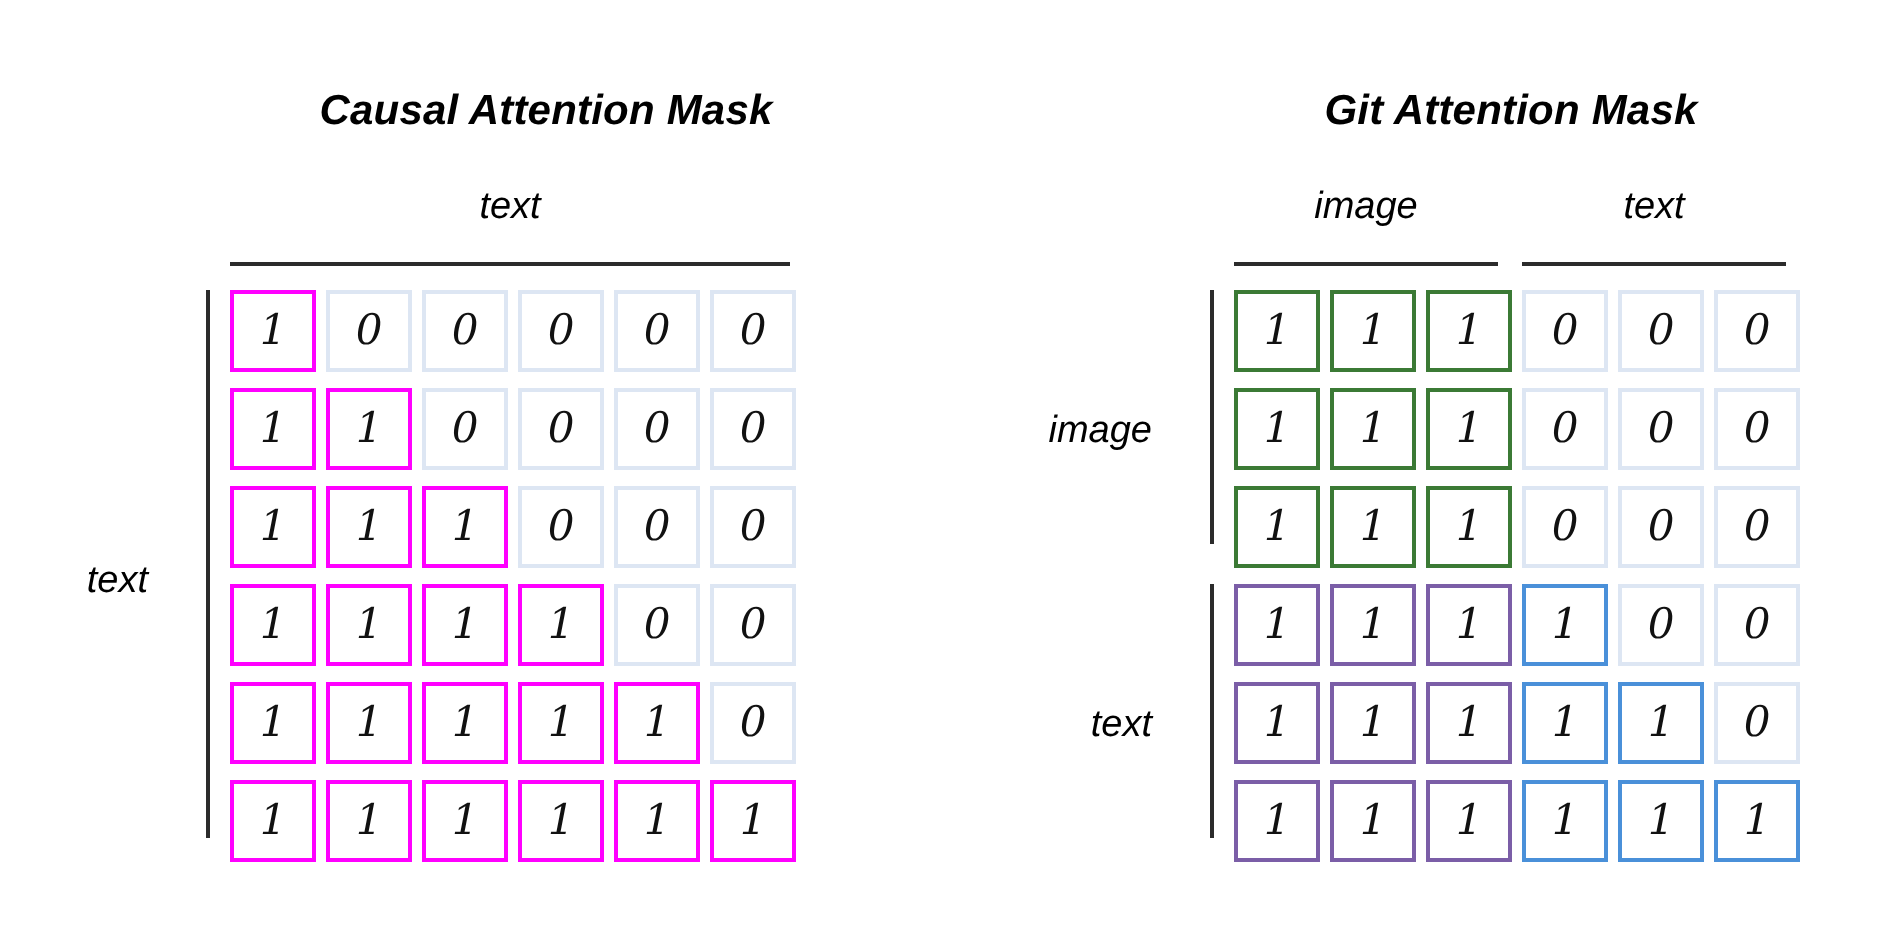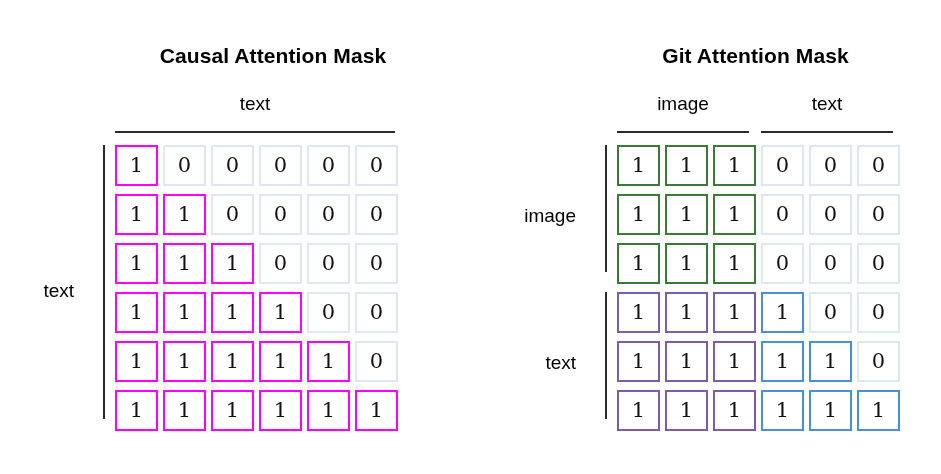--- a/index.html
+++ b/index.html
@@ -19,20 +19,21 @@
   .canvas {
     position: absolute;
     inset: 0;
   }
 
   
   .panel {
     position: absolute;
     top: 0;
     height: 424px;
+    font-style: italic;
   }
   #panel-causal { left: 0px;   width: 470px; }
   #panel-git    { left: 470px; width: 471px; }
 
   
   .panel-title {
     position: absolute;
     top: 44px;
     left: 0;
     width: 100%;

